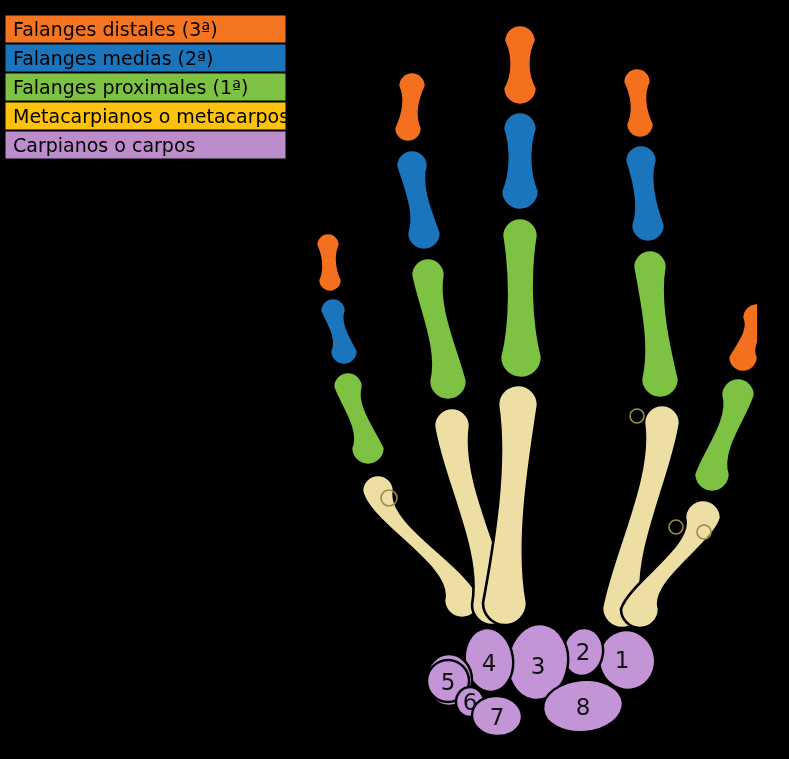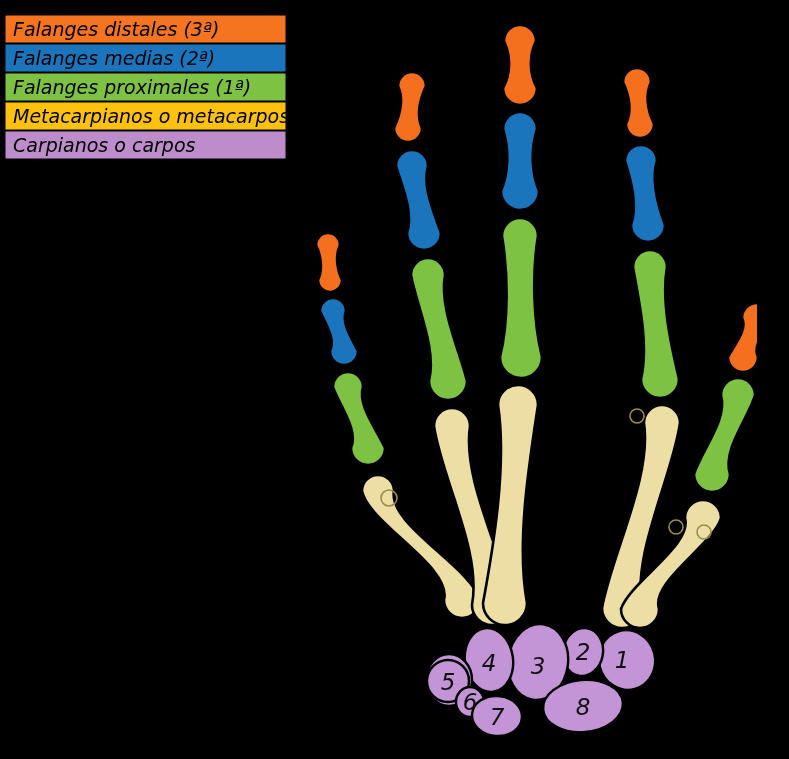--- a/index.html
+++ b/index.html
@@ -1,21 +1,21 @@
 <!DOCTYPE html>
 <html><head>
 <meta charset="utf-8">
 <style>
   html, body { margin: 0; padding: 0; }
   body {
     background: #000;
     width: 789px; height: 759px;
     font-family: "DejaVu Sans", "Liberation Sans", sans-serif;
   }
-  #stage { position: relative; width: 757px; height: 759px; overflow: hidden; font-style: italic; }
+  #stage { position: relative; width: 757px; height: 759px; overflow: hidden; }
   svg { display: block; }
   .legend-label {
     font-size: 19px;
     fill: #000;
     font-family: "DejaVu Sans", "Liberation Sans", sans-serif;
   }
   .carpal-num {
     font-size: 23px;
     fill: #111;
     font-family: "DejaVu Sans", "Liberation Sans", sans-serif;

